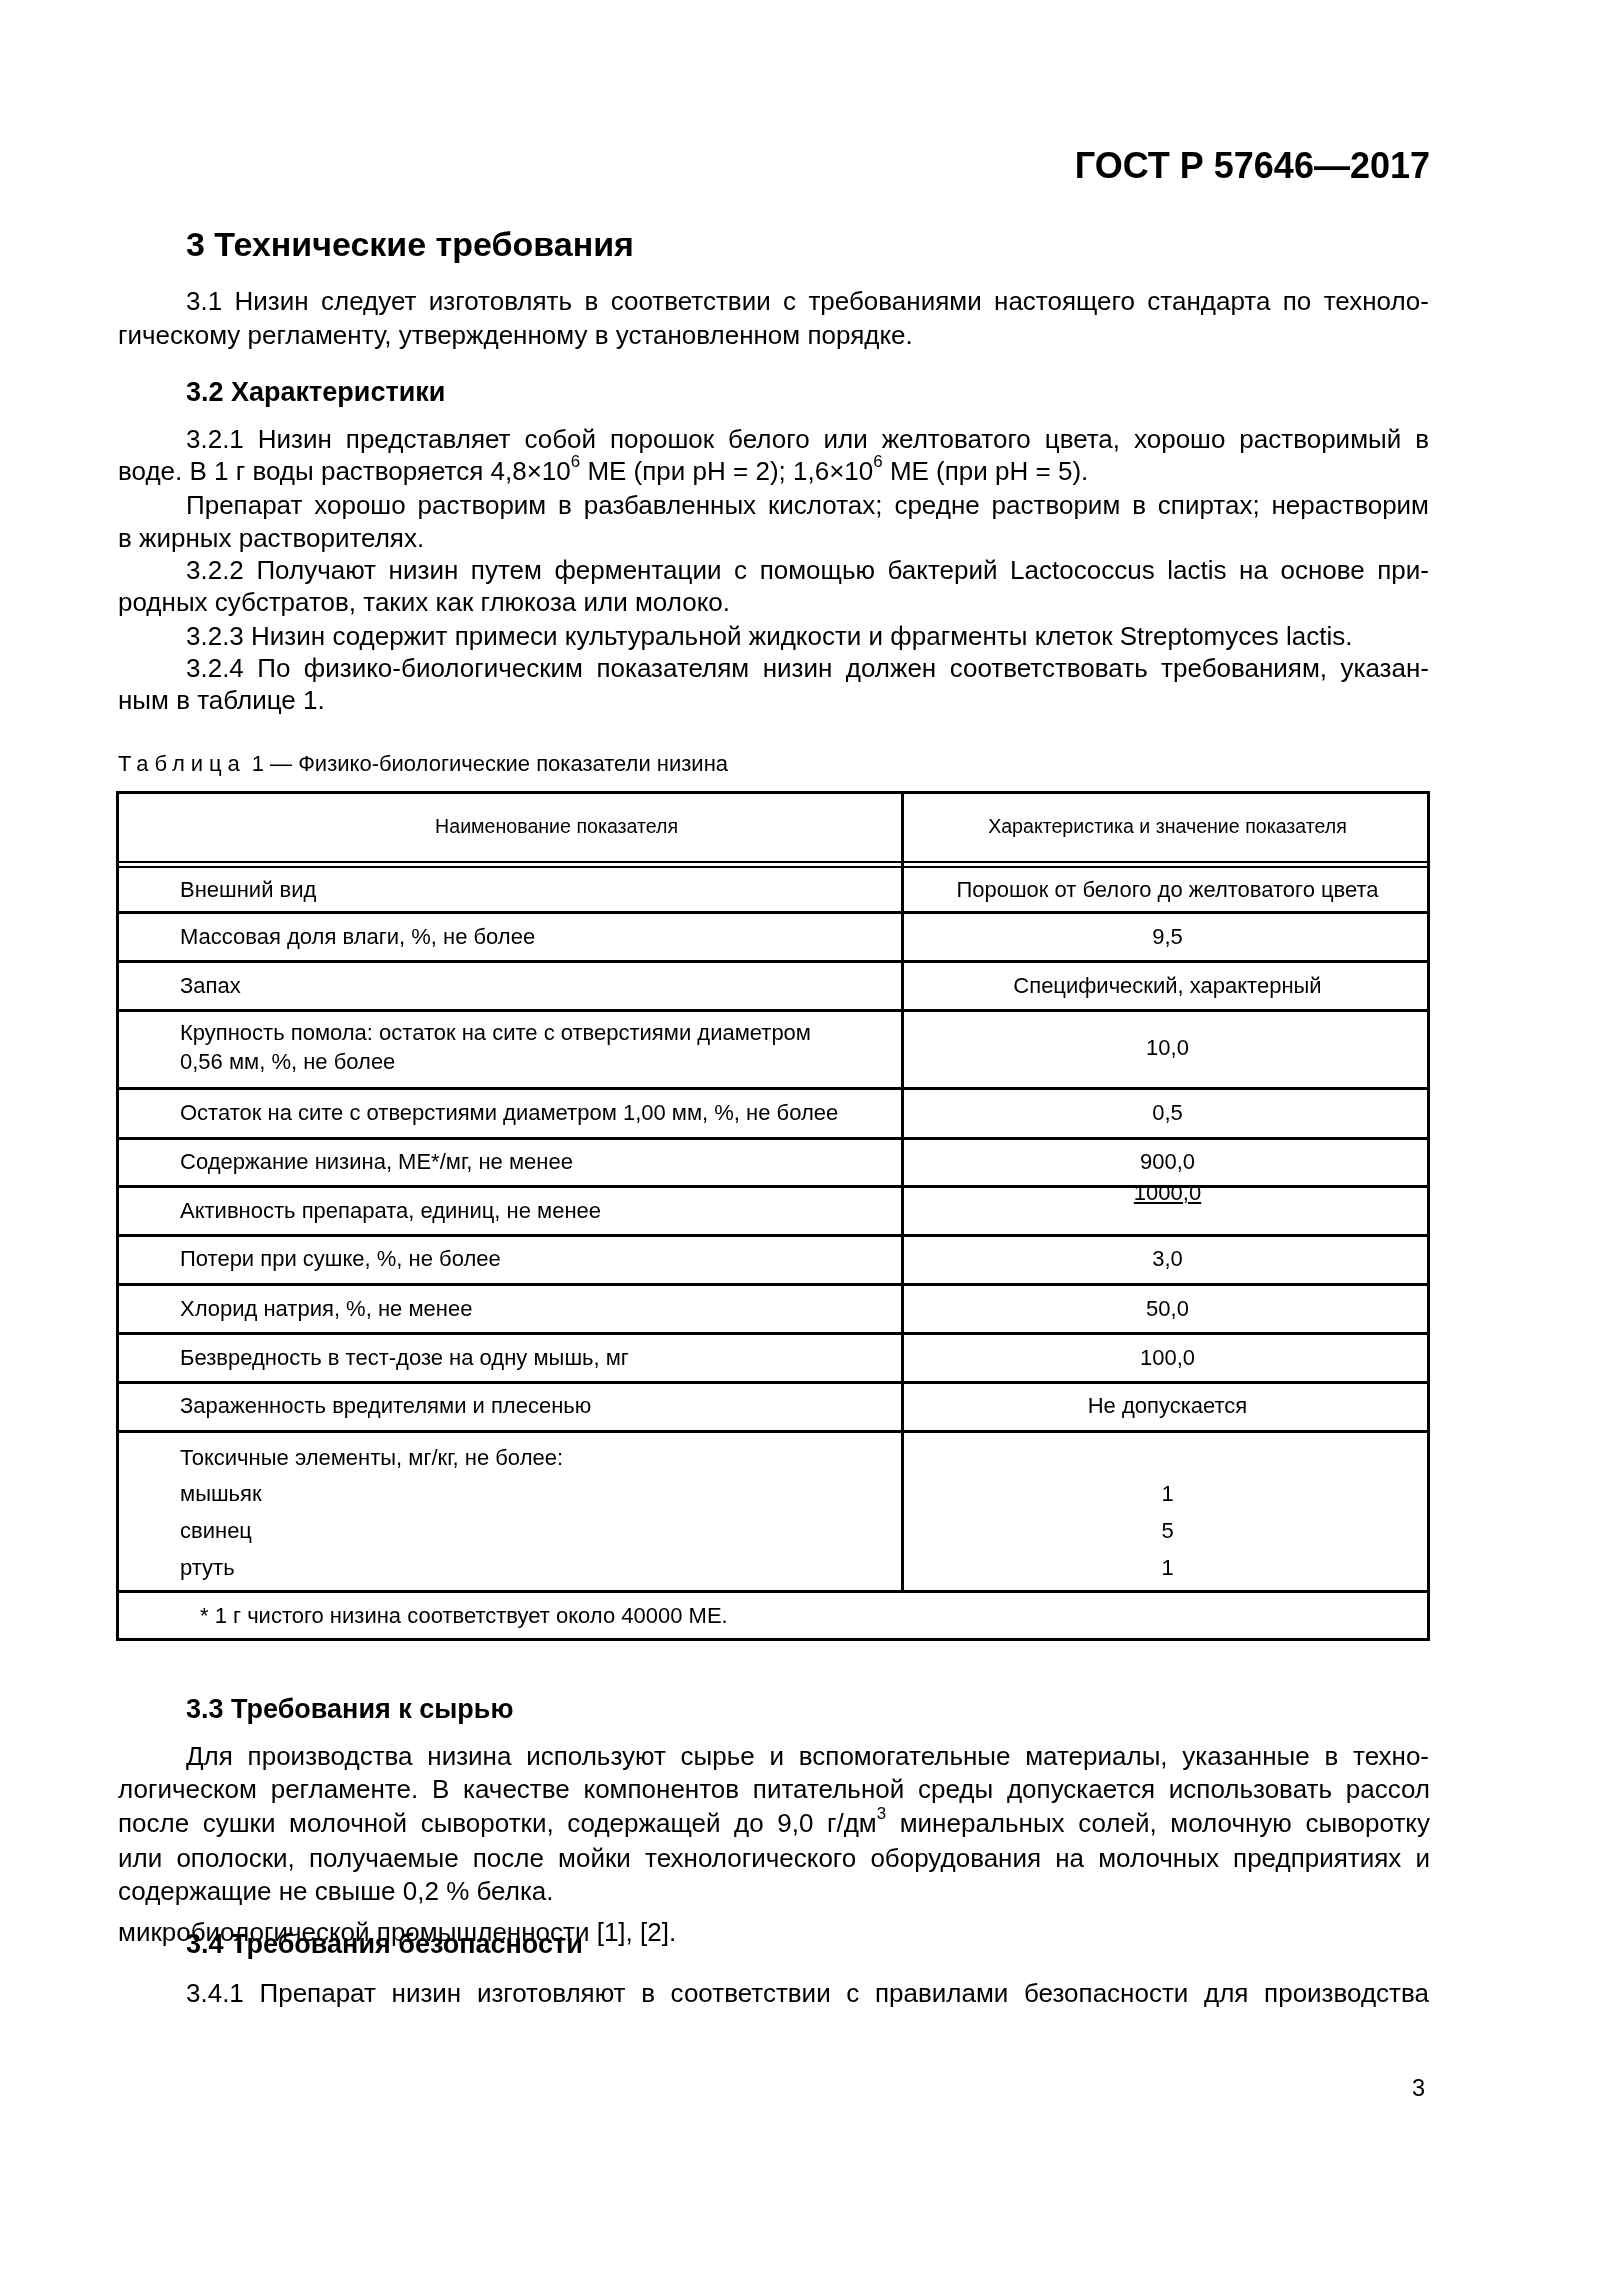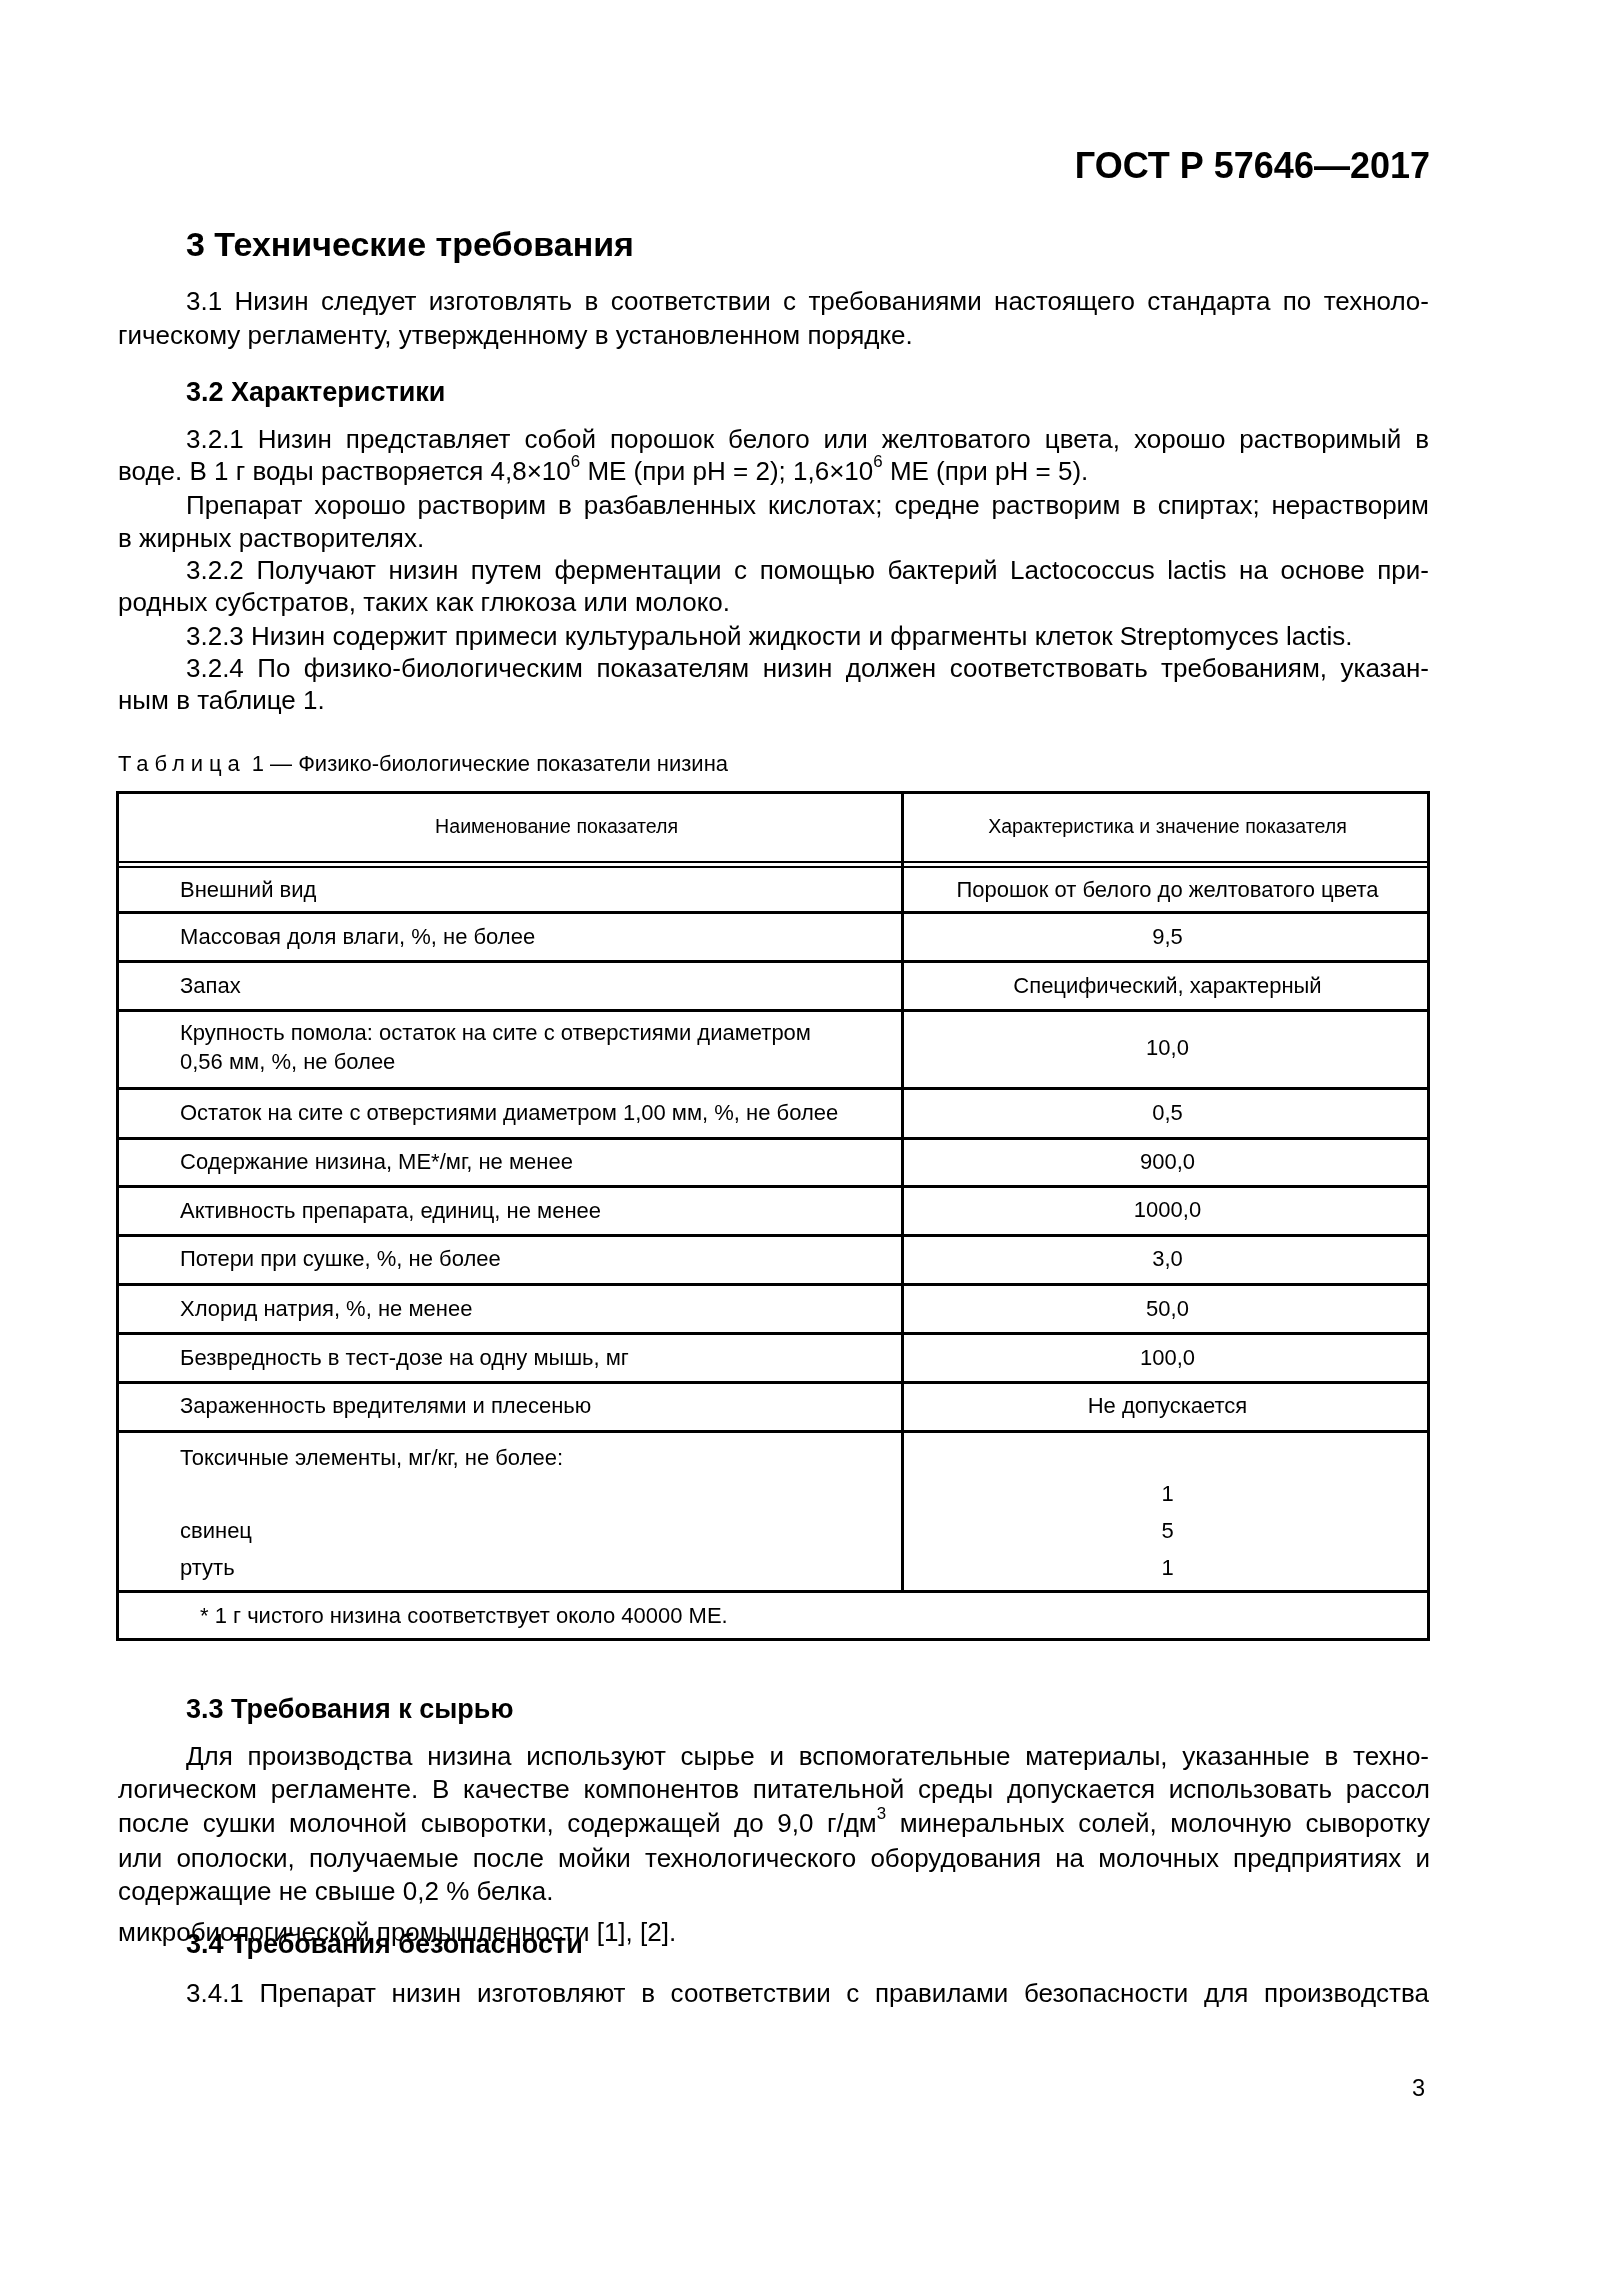--- a/index.html
+++ b/index.html
@@ -105,35 +105,36 @@
   <div class="cell l" style="top:256px;">0,56 мм, %, не более</div>
   <div class="cell r" style="top:242px;">10,0</div>
 
   <div class="cell l" style="top:307px;">Остаток на сите с отверстиями диаметром 1,00 мм, %, не более</div>
   <div class="cell r" style="top:307px;">0,5</div>
 
   <div class="cell l" style="top:356px;">Содержание низина, МЕ*/мг, не менее</div>
   <div class="cell r" style="top:356px;">900,0</div>
 
   <div class="cell l" style="top:405px;">Активность препарата, единиц, не менее</div>
-  <div class="cell r" style="top:404px;">1000,0</div>
+  <div class="cell r" style="top:387px;text-decoration:underline;">1000,0</div>
 
   <div class="cell l" style="top:453px;">Потери при сушке, %, не более</div>
   <div class="cell r" style="top:453px;">3,0</div>
 
   <div class="cell l" style="top:503px;">Хлорид натрия, %, не менее</div>
   <div class="cell r" style="top:503px;">50,0</div>
 
   <div class="cell l" style="top:552px;">Безвредность в тест-дозе на одну мышь, мг</div>
   <div class="cell r" style="top:552px;">100,0</div>
 
   <div class="cell l" style="top:600px;">Зараженность вредителями и плесенью</div>
   <div class="cell r" style="top:600px;">Не допускается</div>
 
   <div class="cell l" style="top:652px;">Токсичные элементы, мг/кг, не более:</div>
+  <div class="cell l" style="top:688px;">мышьяк</div>
   <div class="cell r" style="top:688px;">1</div>
   <div class="cell l" style="top:725px;">свинец</div>
   <div class="cell r" style="top:725px;">5</div>
   <div class="cell l" style="top:762px;">ртуть</div>
   <div class="cell r" style="top:762px;">1</div>
 
   <div class="cell" style="top:810px;left:84px;">* 1 г чистого низина соответствует около 40000 МЕ.</div>
 </div>
 
 <div class="h2" style="top:1691px;">3.3 Требования к сырью</div>

